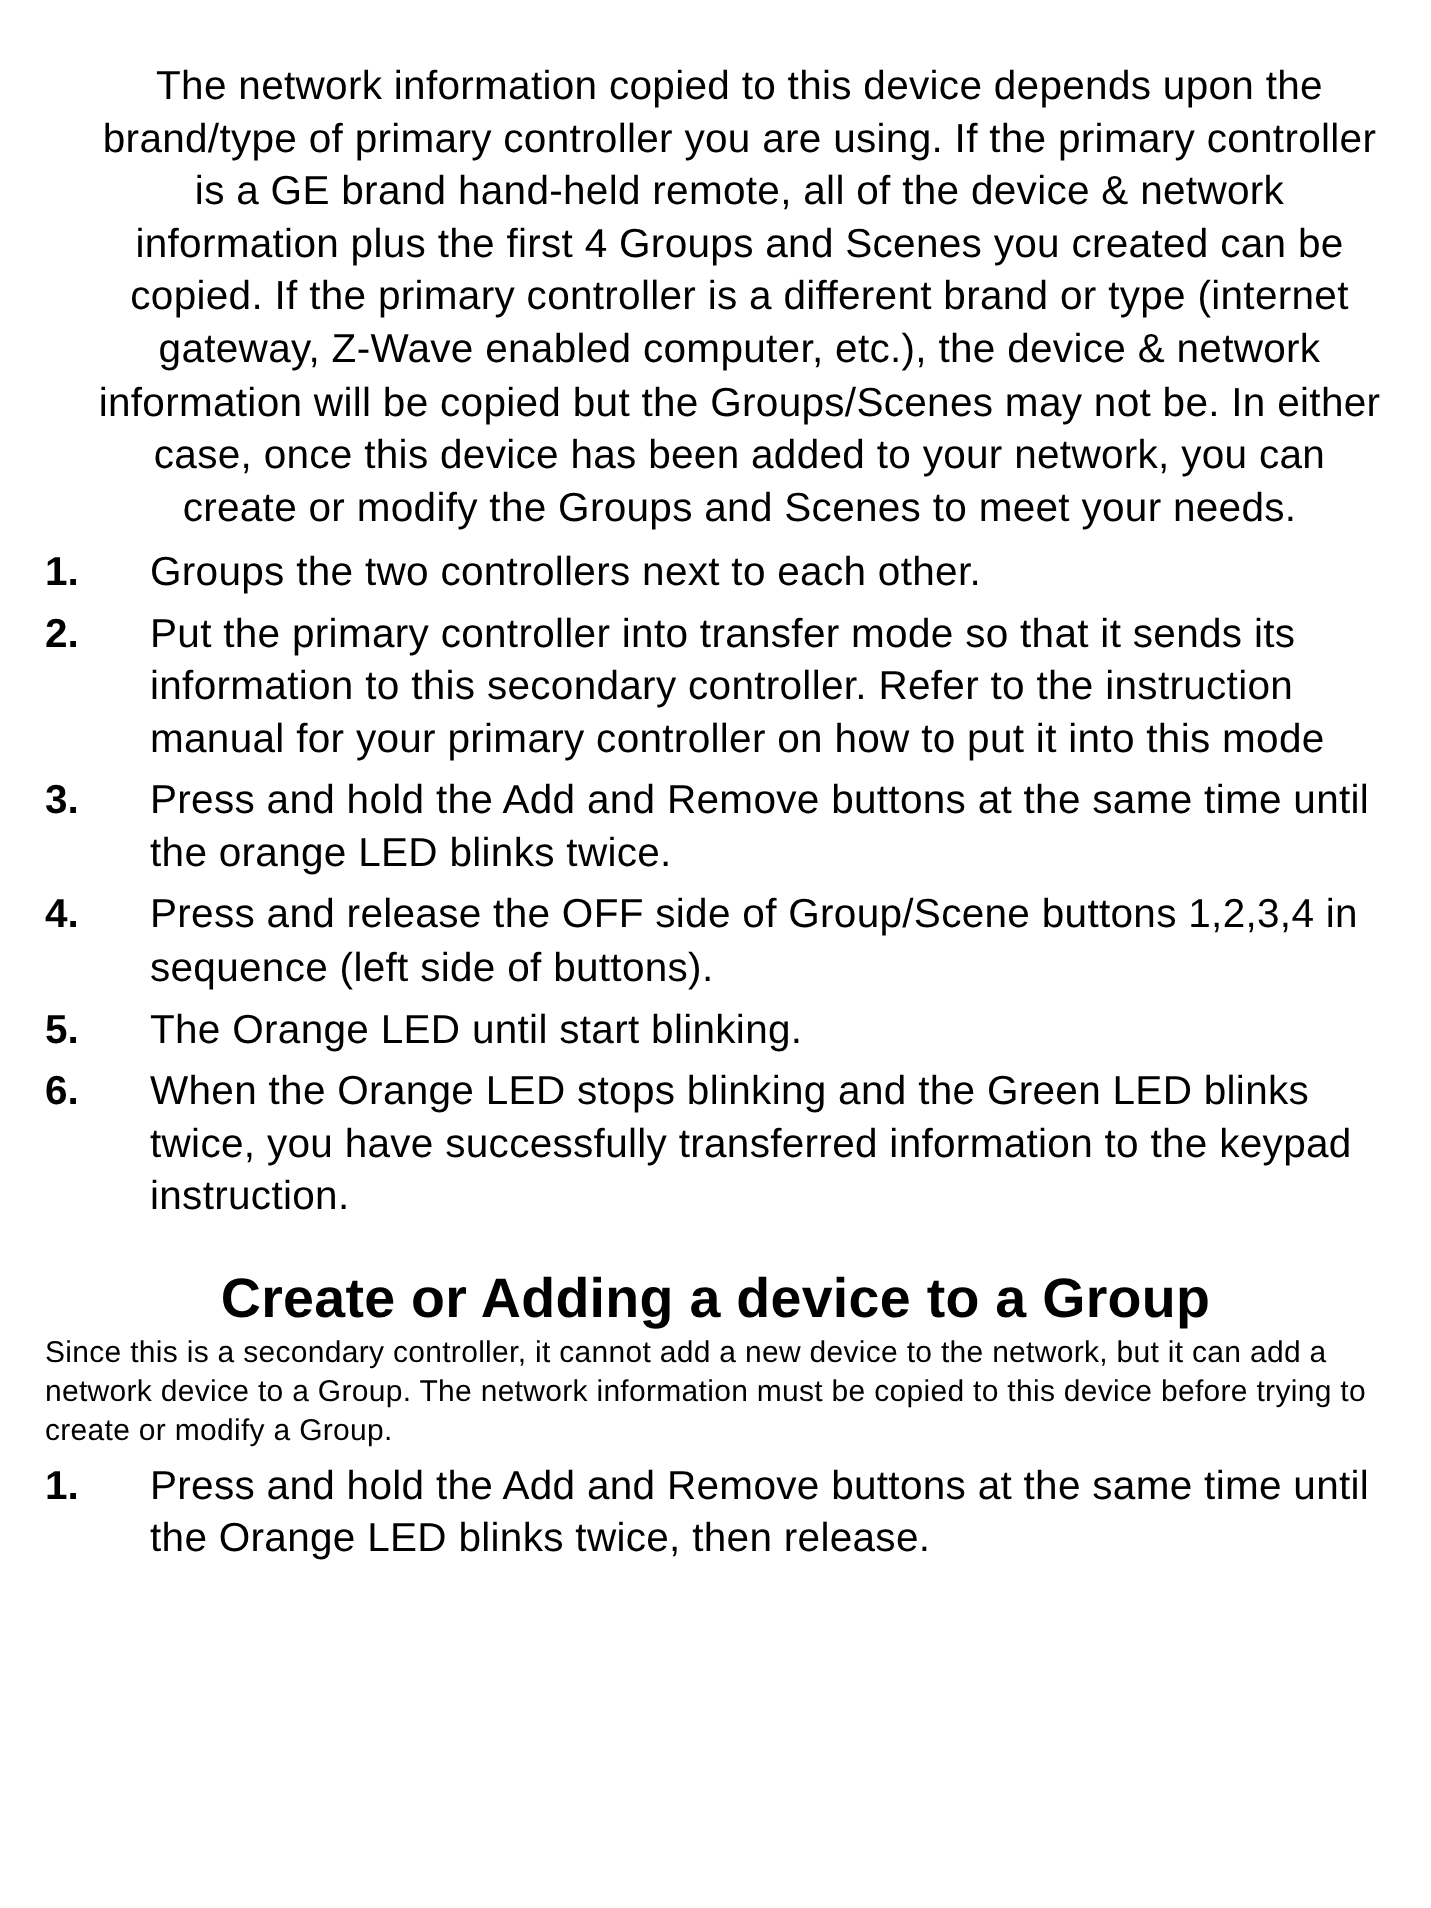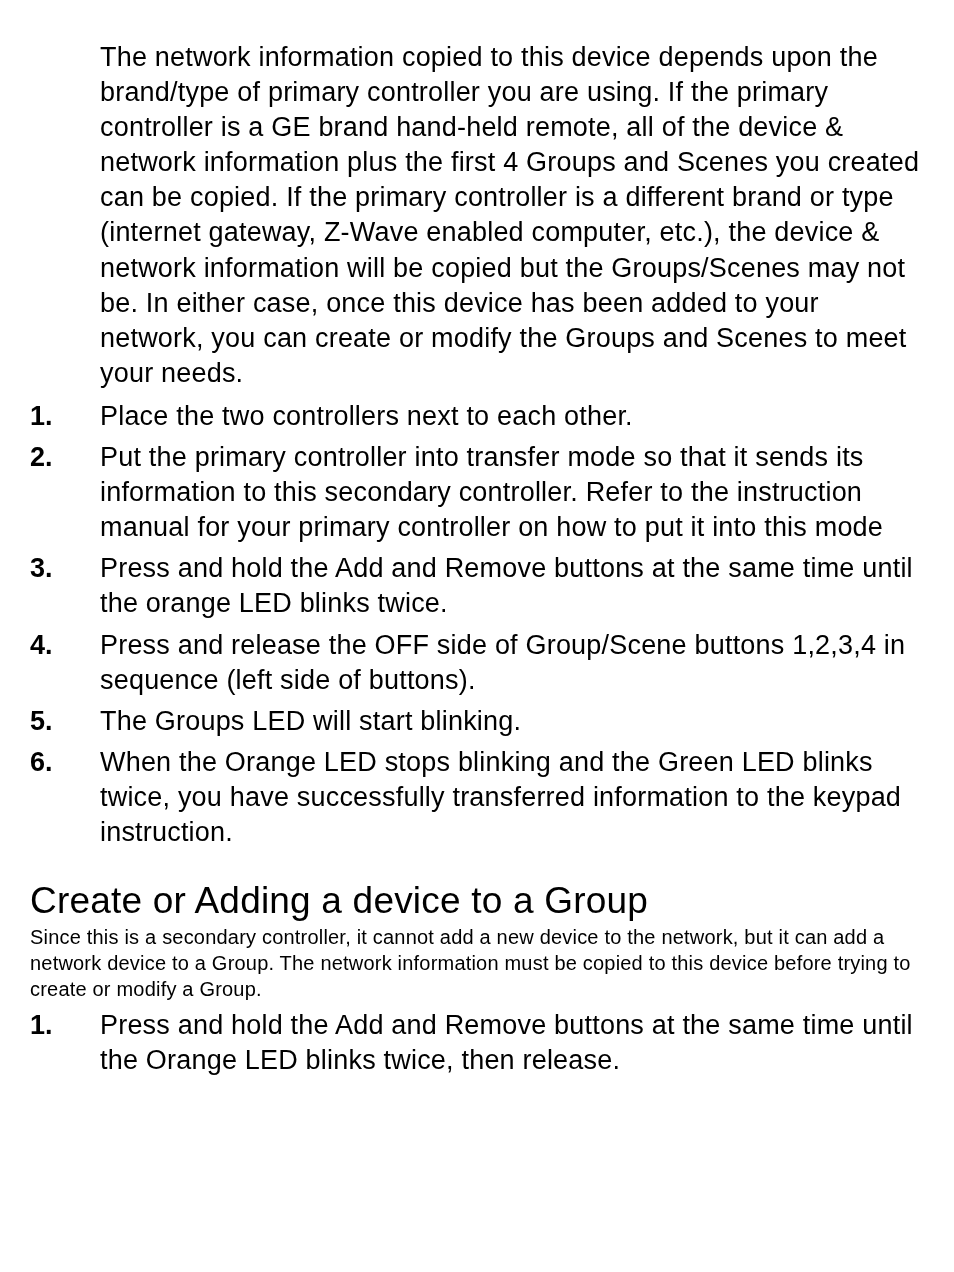--- a/index.html
+++ b/index.html
@@ -8,23 +8,24 @@
     background: #ffffff;
     width: 954px;
   }
   body {
     font-family: Arial, Helvetica, sans-serif;
     color: #000000;
     padding: 40px 30px 40px 30px;
     box-sizing: border-box;
   }
   .intro-block {
-    margin-left: 70px;
+    margin-left: 32px;
     margin-right: 0;
     margin-bottom: 8px;
+    text-align: center;
   }
   .intro-text {
     font-size: 27px;
     line-height: 1.3;
     font-weight: 400;
     letter-spacing: 0.2px;
   }
   ol.steps {
     list-style: none;
     padding: 0;
@@ -46,53 +47,54 @@
     line-height: 1.3;
   }
   ol.steps > li .step-text {
     font-size: 27px;
     line-height: 1.3;
     font-weight: 400;
     letter-spacing: 0.2px;
   }
   h2.section-heading {
     font-size: 37px;
-    font-weight: 400;
+    font-weight: 700;
     margin: 28px 0 2px 0;
     letter-spacing: 0.2px;
+    text-align: center;
   }
   .section-intro {
     font-size: 20px;
     line-height: 1.3;
     margin-bottom: 6px;
     letter-spacing: 0.2px;
   }
 </style>
 </head>
 <body>
 
 <div class="intro-block">
   <div class="intro-text">The network information copied to this device depends upon the brand/type of primary controller you are using.  If the primary controller is a GE brand hand-held remote, all of the device &amp; network information plus the first 4 Groups and Scenes you created can be copied.  If the primary controller is a different brand or type (internet gateway, Z-Wave enabled computer, etc.), the device &amp; network information will be copied but the Groups/Scenes may not be.  In either case, once this device has been added to your network, you can create or modify the Groups and Scenes to meet your needs.</div>
 </div>
 
 <ol class="steps">
   <li>
-      <span class="step-text">Place the two controllers next to each other.</span>
+      <span class="step-text">Groups the two controllers next to each other.</span>
     </li>
   <li>
       <span class="step-text">Put the primary controller into transfer mode so that it sends its information to this secondary controller. Refer to the instruction manual for your primary controller on how to put it into this mode</span>
     </li>
   <li>
       <span class="step-text">Press and hold the Add and Remove buttons at the same time until the orange LED blinks twice.</span>
     </li>
   <li>
       <span class="step-text">Press and release the OFF side of Group/Scene buttons 1,2,3,4 in sequence (left side of buttons).</span>
     </li>
   <li>
-      <span class="step-text">The Groups LED will start blinking.</span>
+      <span class="step-text">The Orange LED until start blinking.</span>
     </li>
   <li>
       <span class="step-text">When the Orange LED stops blinking and the Green LED blinks twice, you have successfully transferred information to the keypad instruction.</span>
     </li>
 </ol>
 
 <h2 class="section-heading">Create or Adding a device to a Group</h2>
 
 <div class="section-intro">Since this is a secondary controller, it cannot add a new device to the network, but it can add a network device to a Group.  The network information must be copied to this device before trying to create or modify a Group.</div>
 

